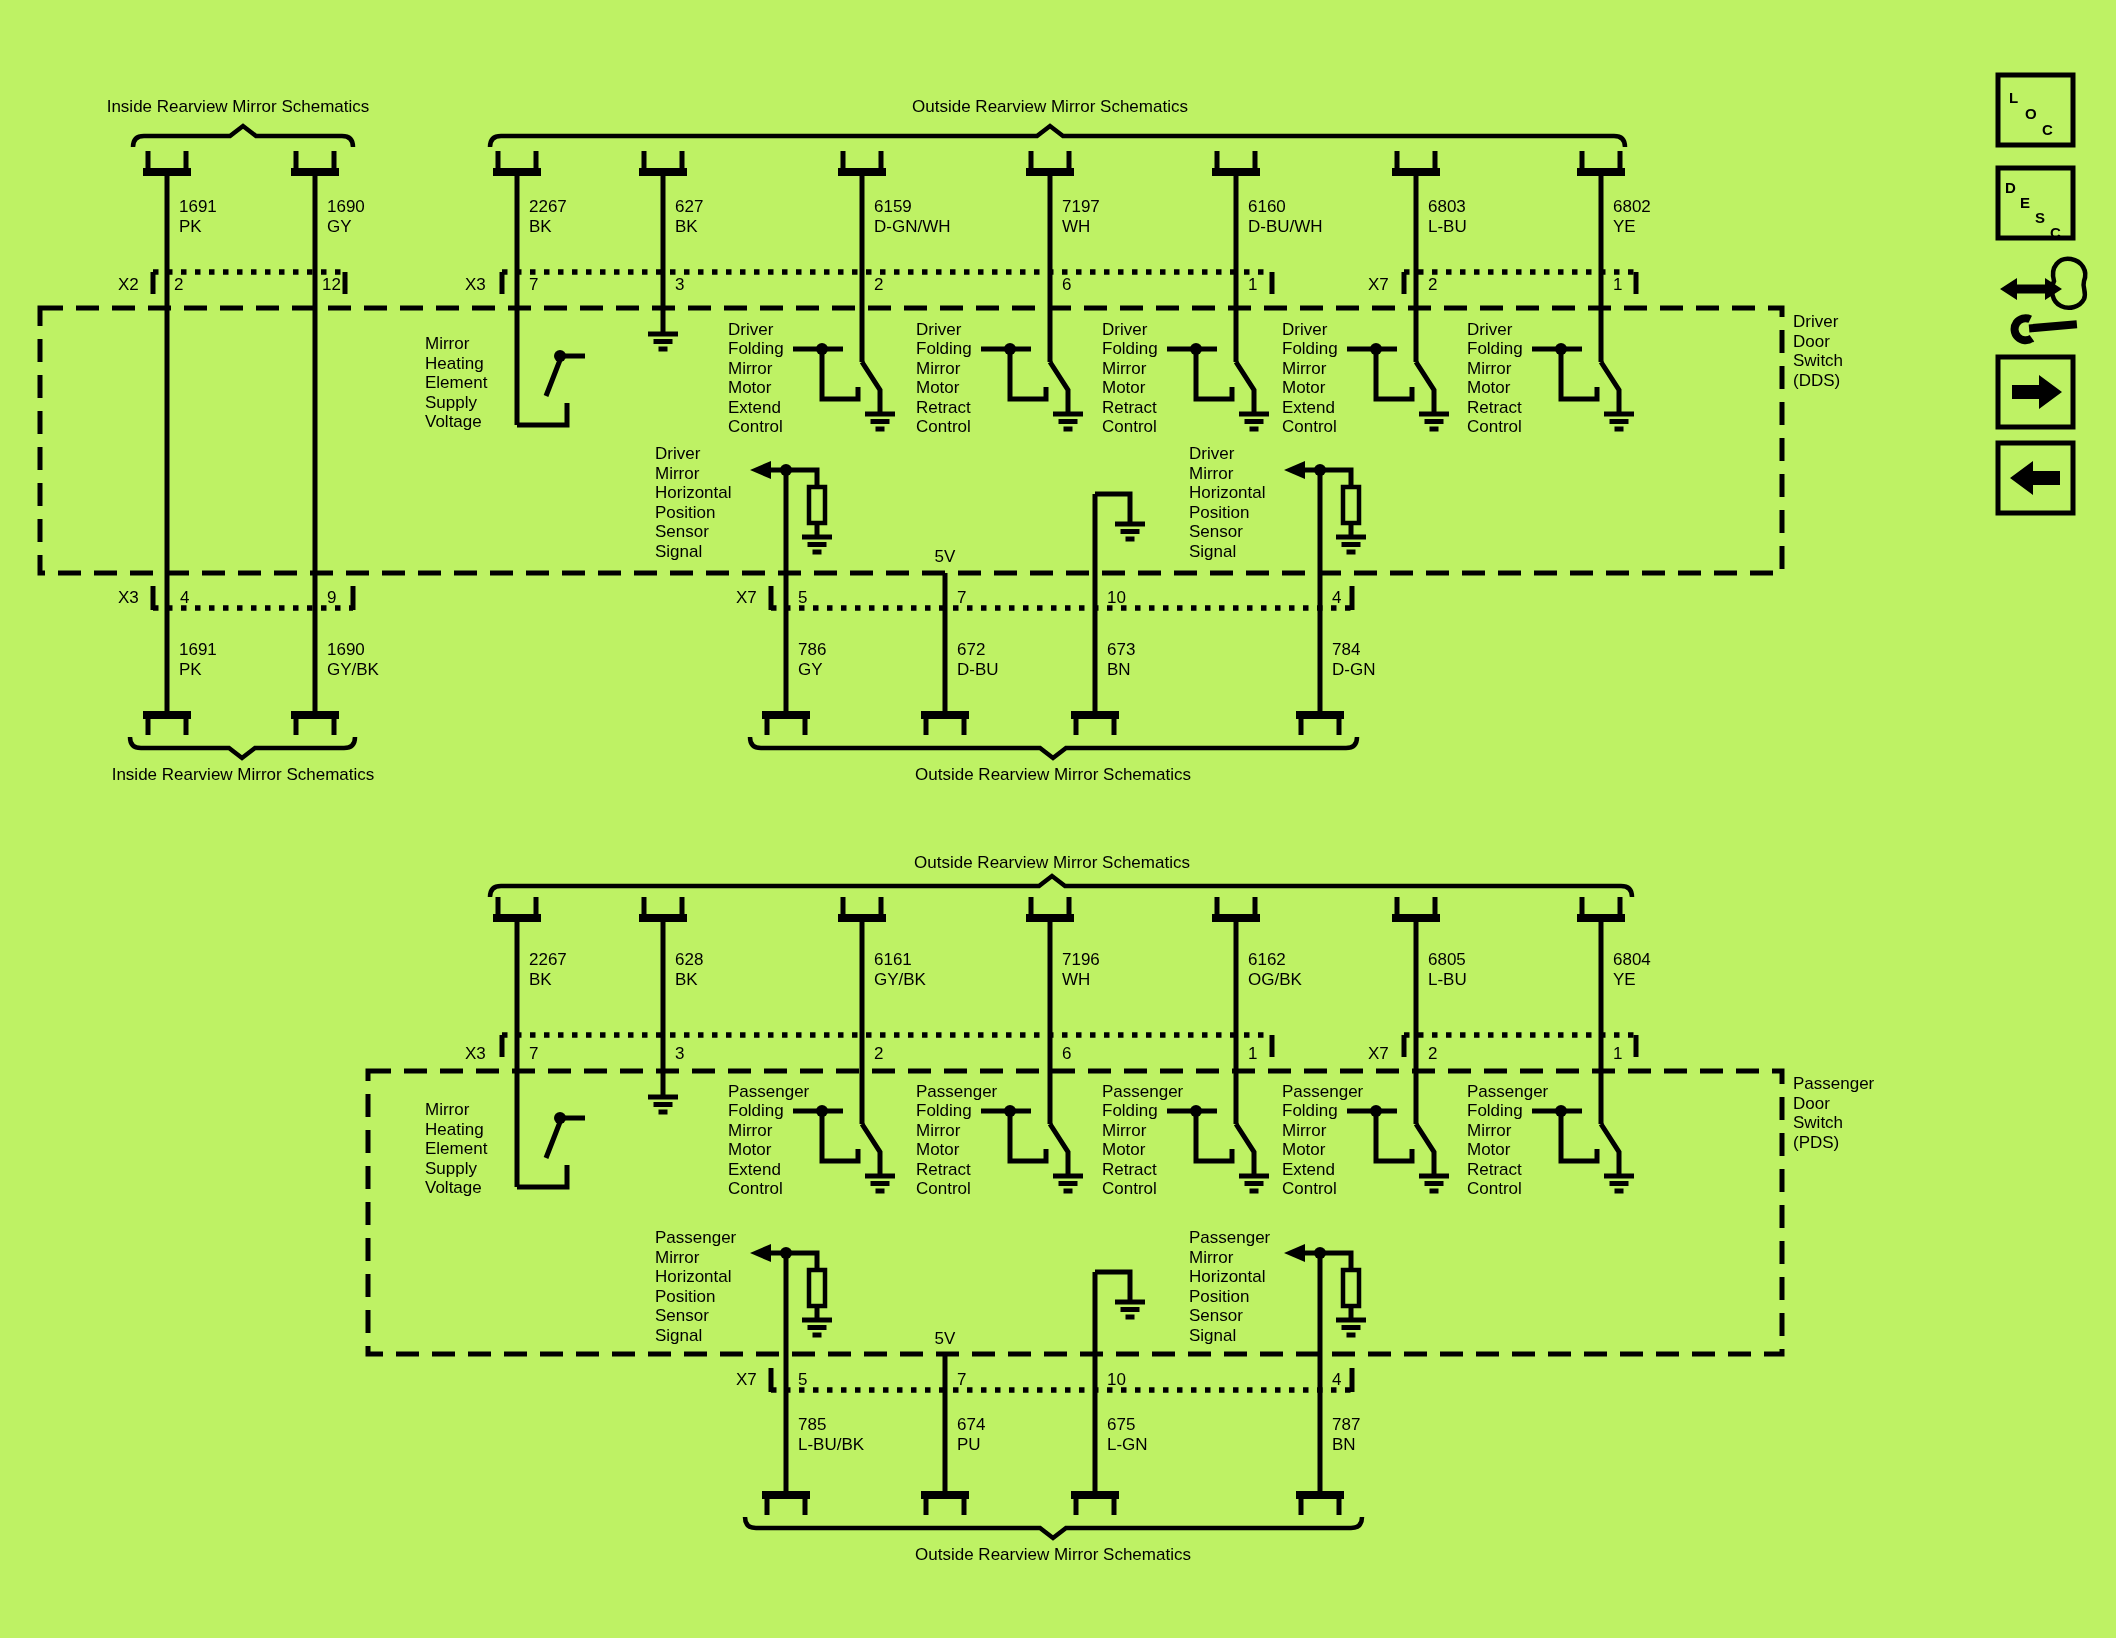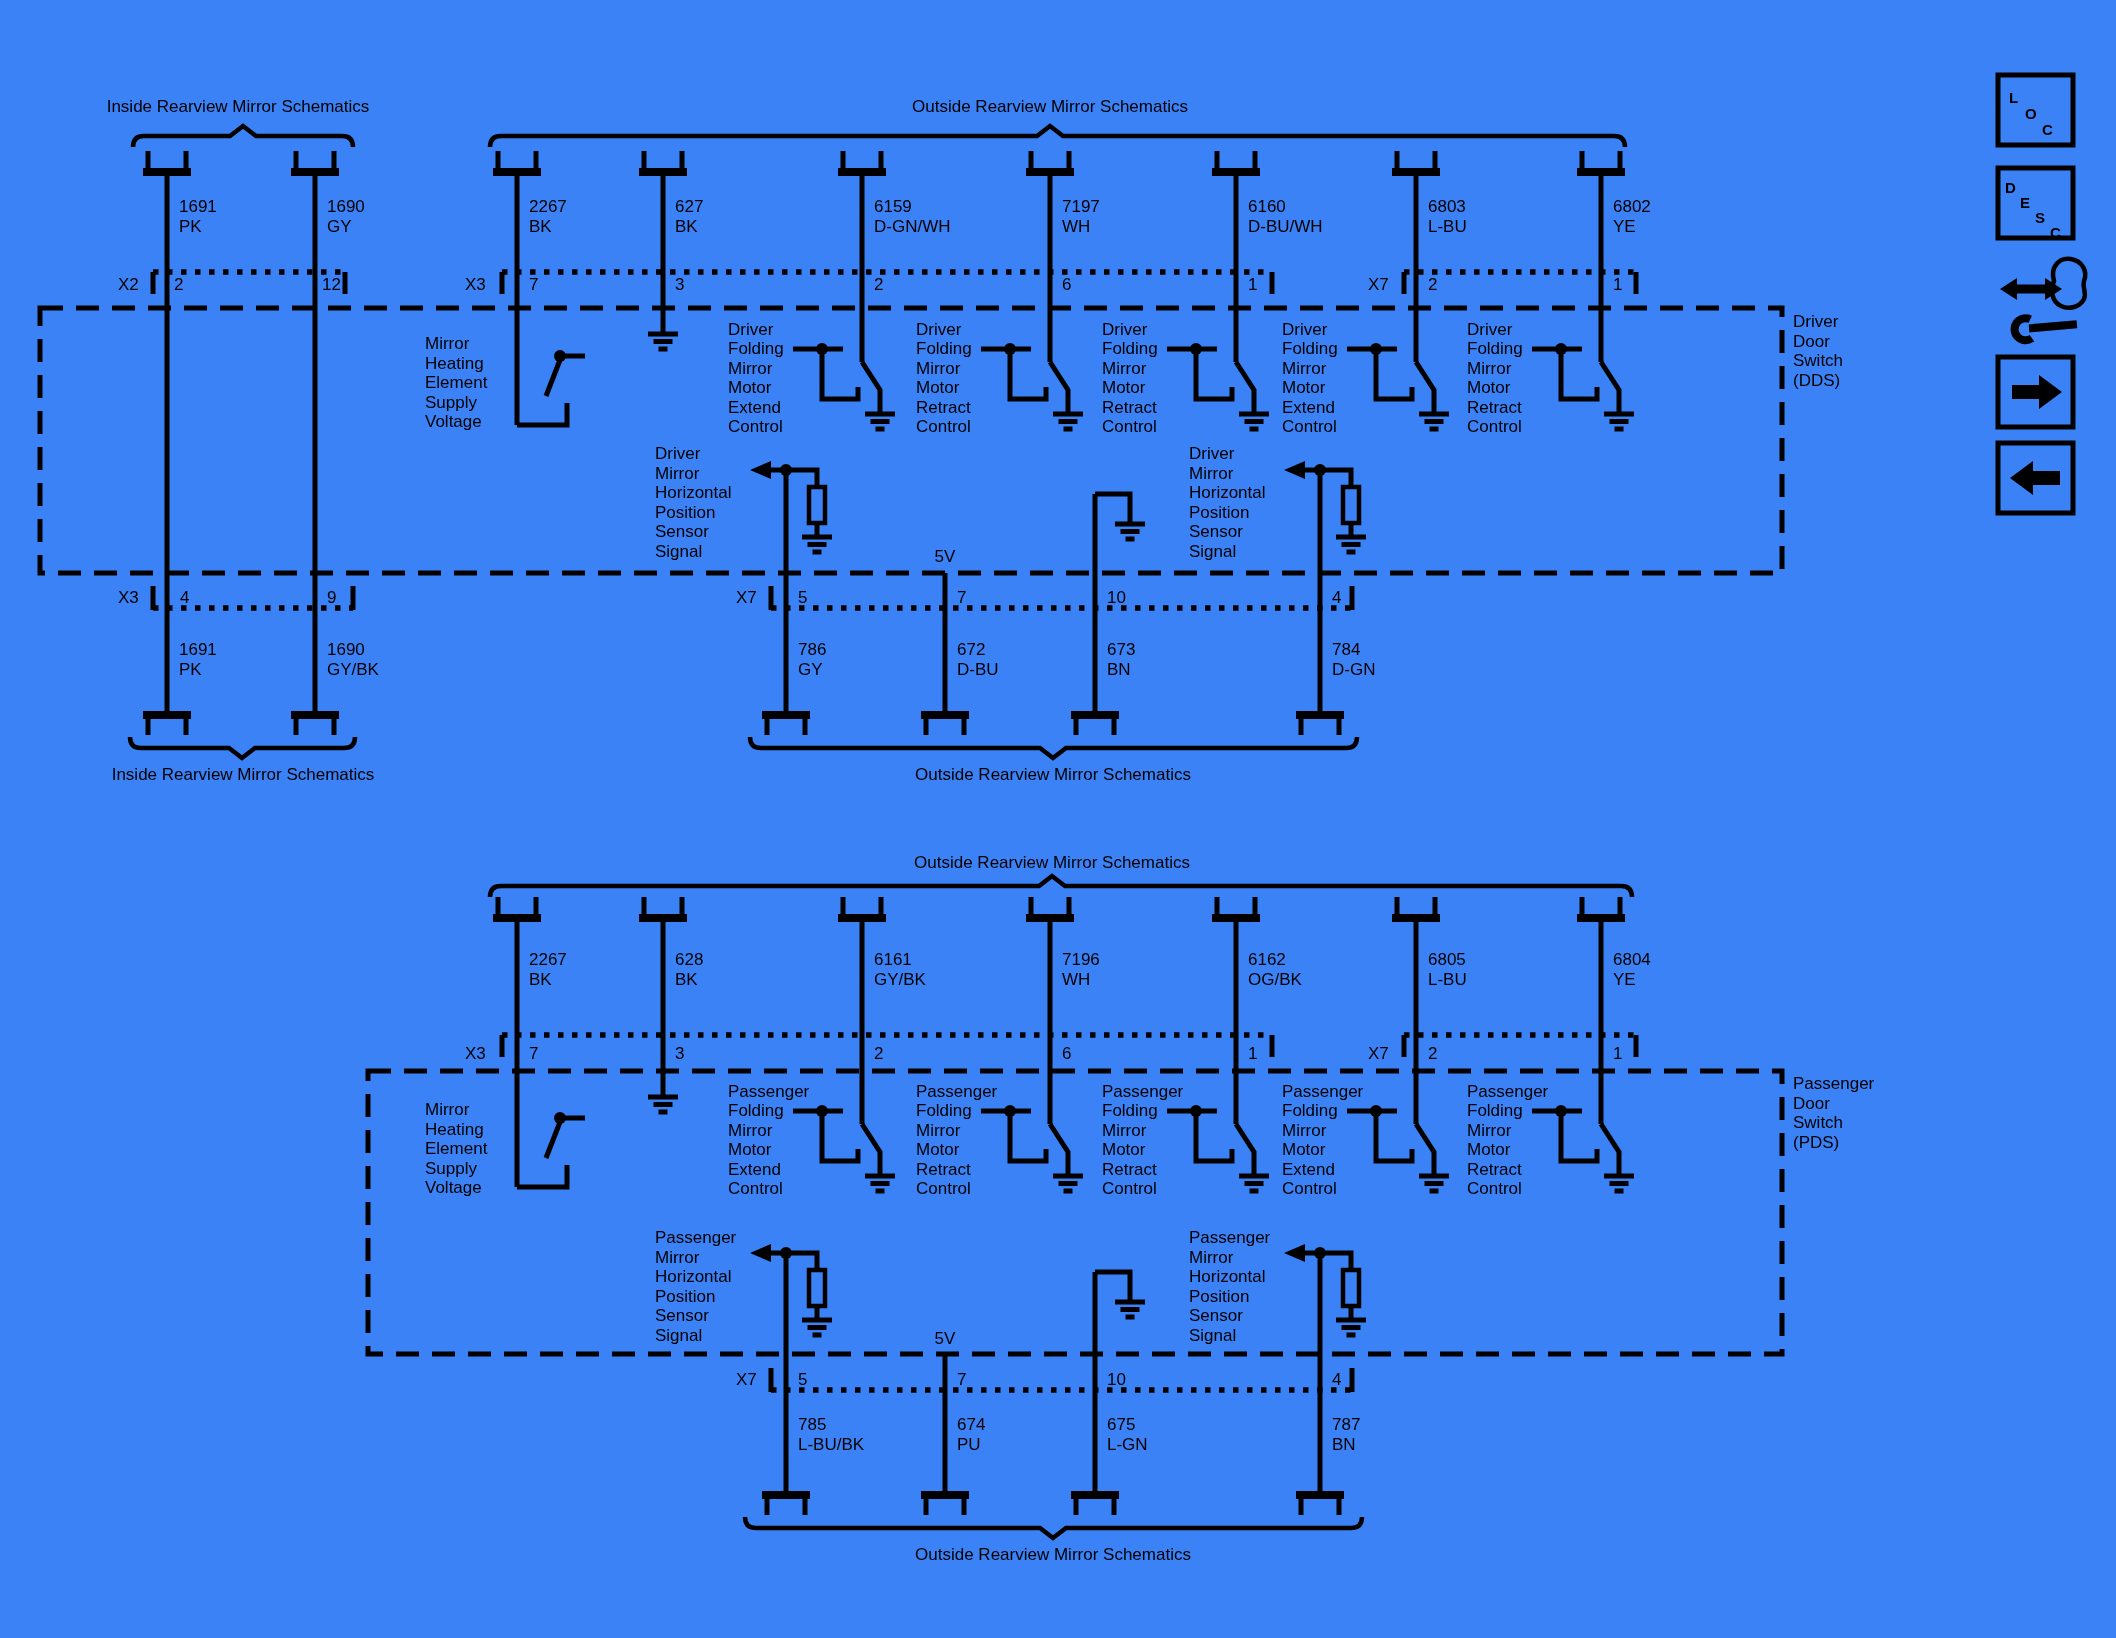--- a/index.html
+++ b/index.html
@@ -1,16 +1,16 @@
 <!DOCTYPE html>
 <html><head>
 <meta charset="utf-8">
 <style>
   html,body{margin:0;padding:0;background:#fff}
-  .stage{width:2116px;height:1638px;background:#3b82f6;position:relative}
+  .stage{width:2116px;height:1638px;background:#bef264;position:relative}
   svg{display:block}
   .s5{stroke:#000;stroke-width:5;fill:none}
   .s4{stroke:#000;stroke-width:4.5;fill:none}
   .s8{stroke:#000;stroke-width:8;fill:none}
   .bx{stroke:#000;stroke-width:5;fill:none;stroke-dasharray:23 13}
   .ct{stroke:#000;stroke-width:5.5;fill:none;stroke-dasharray:5.5 8.5}
   .blk{fill:#000;stroke:none}
   text{font-family:"Liberation Sans",sans-serif;font-size:17px;fill:#000;font-weight:400}
   .tc{text-anchor:middle}
   .ib{font-weight:700;font-size:15px}

